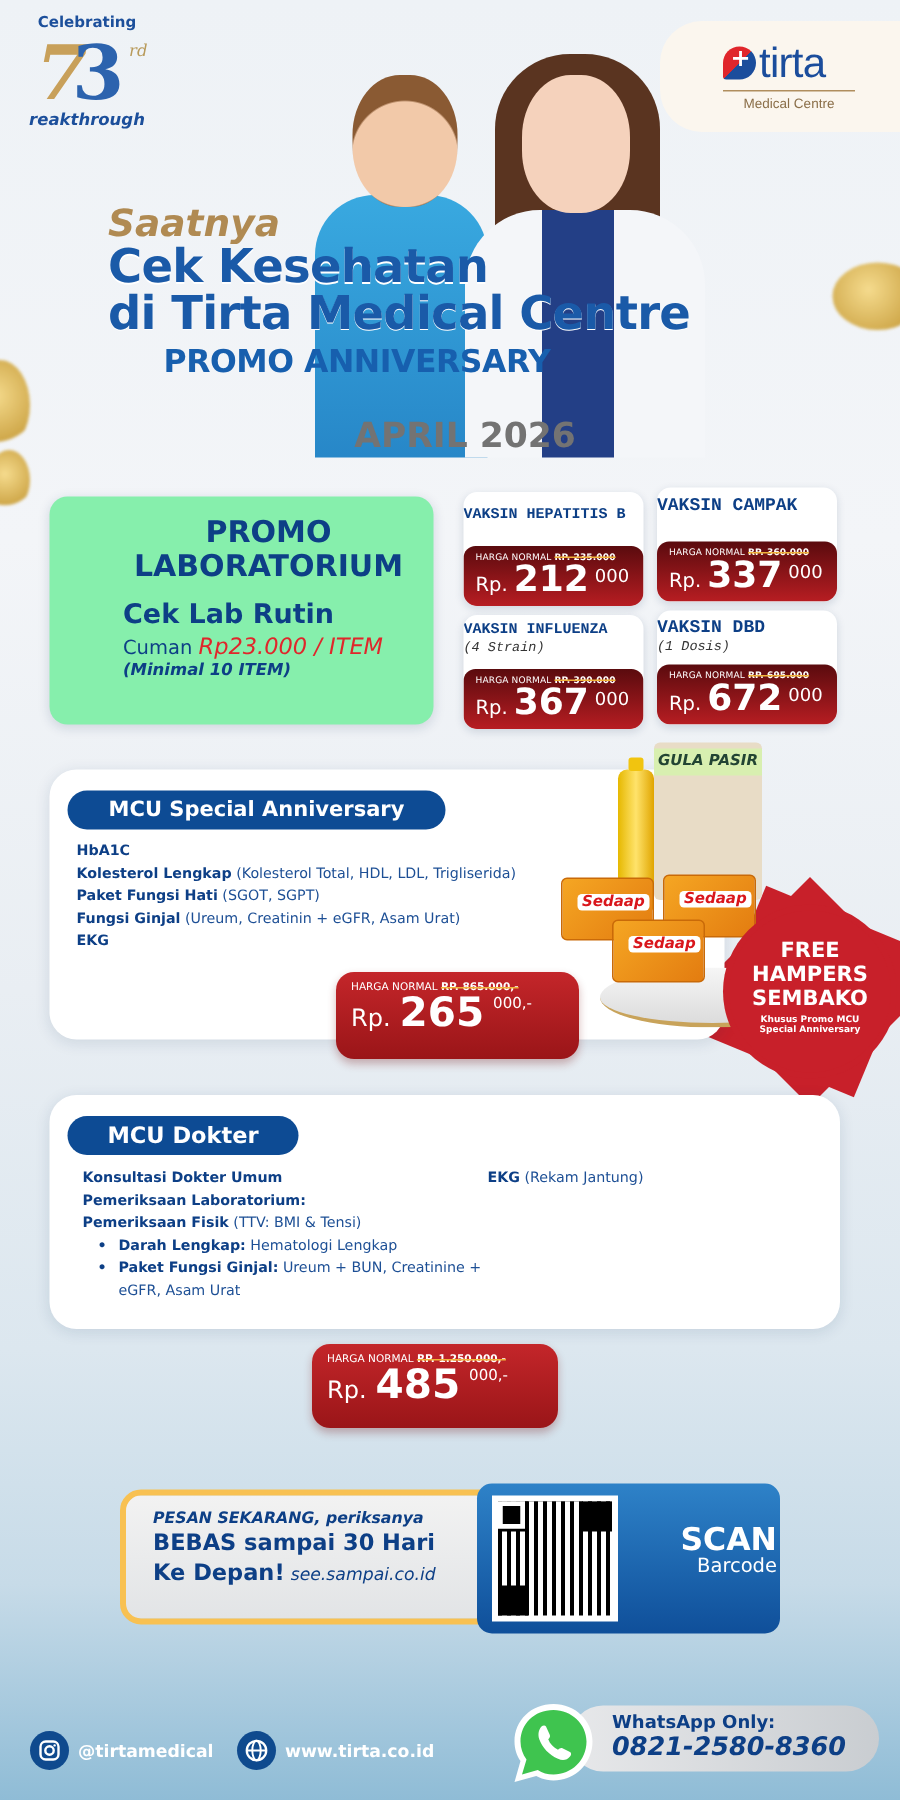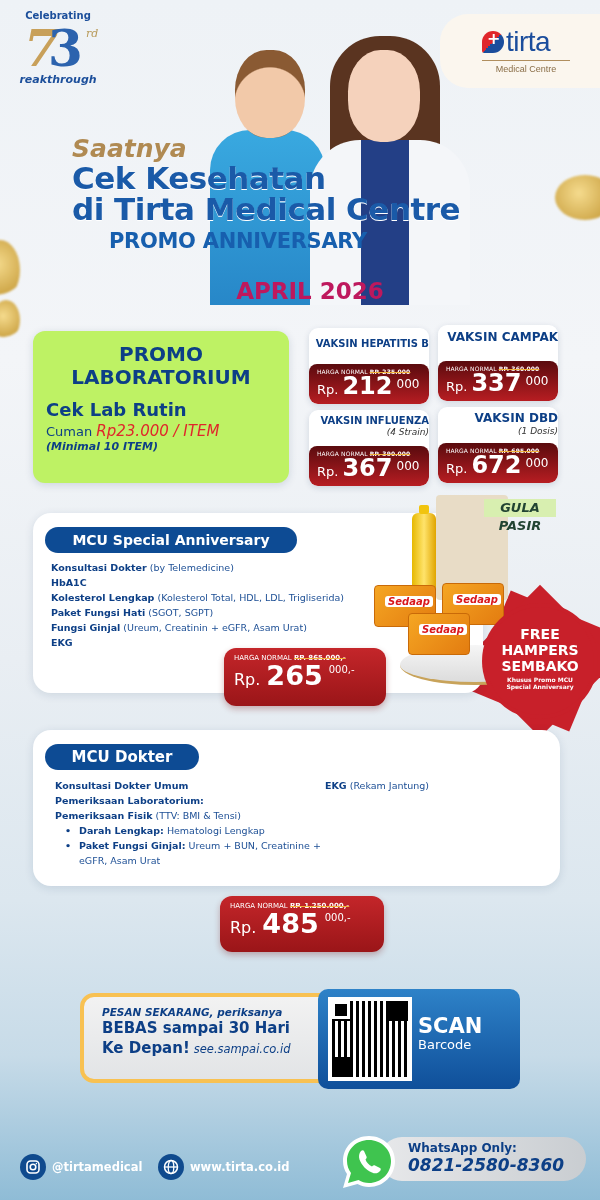--- a/index.html
+++ b/index.html
@@ -40,34 +40,34 @@
   .person2 { position:absolute; left: 110px; top: 0; width: 160px; height: 275px; }
   .p2-hair { position:absolute; left:20px; top:6px; width:110px; height:200px; border-radius: 50px 50px 30px 30px; background: #5a3420; }
   .p2-head { position:absolute; left:38px; top:20px; width:72px; height:92px; border-radius: 45%; background:#f5d2bc; }
   .p2-body { position:absolute; left:0; top:110px; width:160px; height:165px; border-radius: 50px 50px 0 0; background: linear-gradient(90deg, #f4f6f9 0 32%, #233f86 32% 62%, #f4f6f9 62%); }
 
   
   .headline { left: 72px; top: 135px; width: 460px; }
   .h-saatnya { font-size: 25px; font-weight: bold; font-style: italic; color: #b08a52; line-height: 1.1; }
   .h-line { font-size: 31px; font-weight: bold; line-height: 1.0; color: #1a5aa8; text-shadow: 0 1px 0 #fff; letter-spacing: -0.5px; }
   .h-promo { font-size: 21px; font-weight: bold; color: #175fae; margin-left: 37px; margin-top: 4px; letter-spacing: -0.3px; }
-  .h-april { left: 0; width: 600px; top: 278px; text-align: center; font-size: 23px; font-weight: bold; color: #be185d; padding-left: 20px; }
-
-  
-  .lab-card { left: 33px; top: 331px; width: 256px; height: 152px; background: #bef264; border-radius: 12px; box-shadow: 0 2px 8px rgba(20,50,90,.15); text-align:center; }
+  .h-april { left: 0; width: 600px; top: 278px; text-align: center; font-size: 23px; font-weight: bold; color: #737373; padding-left: 20px; }
+
+  
+  .lab-card { left: 33px; top: 331px; width: 256px; height: 152px; background: #86efac; border-radius: 12px; box-shadow: 0 2px 8px rgba(20,50,90,.15); text-align:center;padding-left:36px; }
   .lab-title { font-size: 20px; font-weight: bold; color: #0d3f86; line-height: 1.15; margin-top: 12px; }
   .lab-sub { text-align:left; padding-left: 13px; margin-top: 10px; }
   .lab-rutin { font-size: 18px; font-weight: bold; color: #0d3f86; }
   .lab-cuman { font-size: 13px; font-weight: normal; color: #0d3f86; margin-top: 2px; }
   .lab-cuman .price { color: #e0262b; font-style: italic; font-size: 15px; }
   .lab-min { font-size: 11px; font-weight: bold; font-style: italic; color: #0d3f86; }
 
   
   .vax { width: 120px; height: 76px; background:#fff; border-radius: 9px; box-shadow: 0 2px 6px rgba(20,50,90,.15); overflow:hidden; }
-  .vax-name { text-align:right; font-size: 10px; font-weight: bold; color:#0d3f86; padding-top: 10px; height: 34px; }
+  .vax-name { text-align:left; font-size: 10px; font-weight: bold; color:#0d3f86; padding-top: 10px; height: 34px; font-family: Liberation Mono, monospace; }
   .vax-name.big { font-size: 12px; padding-top: 5px; }
   .vax-note { display:block; font-size: 9px; font-weight:normal; font-style: italic; color:#333; margin-top: 1px; }
   .vax-price { position:absolute; left:0; bottom:0; width:120px; height: 40px; background: linear-gradient(180deg, #5a0b0e, #b71d22); border-radius: 8px; padding: 4px 8px; color:#fff; }
   .vax-normal { font-size: 6px; color:#fff; letter-spacing: .1px; white-space:nowrap; }
   .vax-normal .old { font-weight: bold; text-decoration: line-through; text-decoration-color: #f0b33a; }
   .vax-row { display:flex; align-items: baseline; gap: 4px; margin-top: -1px; }
   .vax-rp { font-size: 13px; }
   .vax-main { font-size: 24px; font-weight: bold; line-height: 1; }
   .vax-tail { font-size: 12px; align-self: flex-start; margin-top: 3px; }
 
@@ -89,58 +89,58 @@
   .price-tag .tail { font-size: 10px; align-self: flex-start; margin-top: 2px; }
 
   .mcu1-tag { left: 224px; top: 648px; width: 162px; height: 58px; }
 
   
   .hampers { left: 370px; top: 495px; width: 230px; height: 225px; }
   .plate { position:absolute; left: 30px; top: 150px; width: 150px; height: 40px; border-radius: 50%; background: linear-gradient(180deg, #f6f6f6, #dcdcdc); border-bottom: 3px solid #c8a35a; }
   .oil { position:absolute; left: 42px; top: 18px; width: 24px; height: 95px; border-radius: 6px 6px 4px 4px; background: linear-gradient(90deg, #e6b800, #ffe36b, #e0a500); }
   .oil::before { content:""; position:absolute; left:7px; top:-8px; width:10px; height:9px; background:#f1c40f; border-radius:2px; }
   .sugar { position:absolute; left: 66px; top: 0; width: 72px; height: 105px; background: #e8dcc6; border-radius: 4px; }
-  .sugar-label { position:absolute; left:0; top:4px; width:72px; height:18px; background:#d8efb0; color:#243; font-weight:bold; font-style:italic; font-size:13px; text-align:center; line-height:18px;margin-left:48px; }
+  .sugar-label { position:absolute; left:0; top:4px; width:72px; height:18px; background:#d8efb0; color:#243; font-weight:bold; font-style:italic; font-size:10px; text-align:center; line-height:18px; }
   .noodle { position:absolute; width: 62px; height: 42px; background: linear-gradient(135deg, #f5a623, #e37c10); border: 1px solid #c96a08; border-radius: 4px; }
   .noodle span { position:absolute; left:10px; top:10px; color:#d9161c; background:#fff; font-weight:bold; font-style:italic; font-size:10px; padding:0 3px; border-radius:3px; }
   .burst { position:absolute; left: 116px; top: 112px; width: 108px; height: 108px; background: #c8202a; border-radius: 50%; box-shadow: 0 0 0 4px #c8202a; text-align:center; color:#fff; }
   .burst::before, .burst::after { content:""; position:absolute; left:0; top:0; width:108px; height:108px; background:#c8202a; z-index:-1; }
   .burst::before { transform: rotate(22.5deg); }
   .burst::after { transform: rotate(45deg); }
   .burst .t1 { font-size: 14px; font-weight:bold; line-height: 16px; margin-top: 19px; }
   .burst .t2 { font-size: 6px; font-weight: bold; line-height: 7px; margin-top: 2px; padding: 0 10px; }
 
   
   .mcu2-card { left: 33px; top: 730px; width: 527px; height: 156px; background:#fff; border-radius: 18px; box-shadow: 0 2px 10px rgba(20,50,90,.12); }
   .mcu2-pill { left: 12px; top: 14px; width: 154px; height: 26px; font-size: 15px; line-height: 26px; }
   .mcu2-left { left: 22px; top: 48px; width: 270px; }
   .mcu2-right { left: 282px; top: 48px; width: 240px; }
   .bullets { list-style: none; padding-left: 10px; }
   .bullets li { position: relative; padding-left: 14px; }
   .bullets li::before { content: "•"; position:absolute; left: 0; top: 0; color:#0d3f86; font-weight:bold; }
-  .mcu2-tag { left: 220px; top: 896px; width: 164px; height: 56px; }
+  .mcu2-tag { left: 208px; top: 896px; width: 164px; height: 56px; }
 
   
   .cta-left { left: 80px; top: 993px; width: 260px; height: 90px; background: linear-gradient(180deg, #f2f2f2, #e2e4e6); border: 4px solid #f8c152; border-radius: 14px; padding: 9px 12px 0 18px; }
   .cta1 { font-size: 10.5px; font-weight: bold; font-style: italic; color: #0d3f86; }
   .cta2 { font-size: 15px; font-weight: bold; color: #0d3f86; line-height: 20px; }
   .cta3 { font-size: 15px; font-weight: bold; color: #0d3f86; line-height: 20px; }
   .cta3 i { font-size: 11.5px; font-weight: normal; margin-left: 4px; }
   .cta-right { left: 318px; top: 989px; width: 202px; height: 100px; background: linear-gradient(180deg, #2e82c8, #0f4f9a); border-radius: 10px; }
   .qr { position:absolute; left: 10px; top: 8px; width: 84px; height: 84px; background:#fff; padding: 4px; }
   .qr-inner { width: 100%; height: 100%;
     background:
       linear-gradient(#000,#000) 0 0/20px 20px no-repeat,
       linear-gradient(#000,#000) 100% 0/20px 20px no-repeat,
       linear-gradient(#000,#000) 0 100%/20px 20px no-repeat,
       repeating-linear-gradient(90deg, #000 0 3px, #fff 3px 6px),
       repeating-linear-gradient(0deg, #000 0 2px, transparent 2px 5px);
     background-blend-mode: normal; position:relative; }
   .qr-inner::before, .qr-inner::after { content:""; position:absolute; width:12px; height:12px; border: 3px solid #fff; }
-  .scan { position:absolute; left: 100px; top: 26px; width: 100px; text-align:left; color:#fff; }
+  .scan { position:absolute; left: 100px; top: 26px; width: 100px; text-align:right; color:#fff; }
   .scan .s1 { font-size: 21px; font-weight: bold; line-height: 22px; }
   .scan .s2 { font-size: 13px; }
 
   
   .social { top: 1154px; display:flex; align-items:center; gap: 6px; color:#fff; font-weight: bold; font-size: 11.5px; }
   .social .circle { width: 26px; height: 26px; border-radius: 50%; background:#0f4a8e; display:flex; align-items:center; justify-content:center; }
   .ig { left: 20px; }
   .web { left: 158px; }
   .wa-pill { left: 380px; top: 1137px; width: 206px; height: 44px; border-radius: 22px; background: linear-gradient(90deg, #e7e8ea, #c9cdd1); padding: 4px 0 0 28px; }
   .wa-l1 { font-size: 12px; font-weight: bold; color: #0d3f86; }
@@ -255,21 +255,20 @@
         <span class="vax-rp">Rp.</span>
         <span class="vax-main">672</span>
         <span class="vax-tail">000</span>
       </div>
   </div>
 </div>
 
 <div class="abs mcu1-card">
   <div class="pill mcu1-pill">MCU Special Anniversary</div>
   <div class="mcu-list mcu1-list">
-    <div><b>Konsultasi Dokter</b><span class="n"> (by Telemedicine)</span></div>
     <div><b>HbA1C</b><span class="n"></span></div>
     <div><b>Kolesterol Lengkap</b><span class="n"> (Kolesterol Total, HDL, LDL, Trigliserida)</span></div>
     <div><b>Paket Fungsi Hati</b><span class="n"> (SGOT, SGPT)</span></div>
     <div><b>Fungsi Ginjal</b><span class="n"> (Ureum, Creatinin + eGFR, Asam Urat)</span></div>
     <div><b>EKG</b><span class="n"></span></div>
   </div>
 </div>
 
 <div class="abs hampers">
   <div class="plate"></div>

